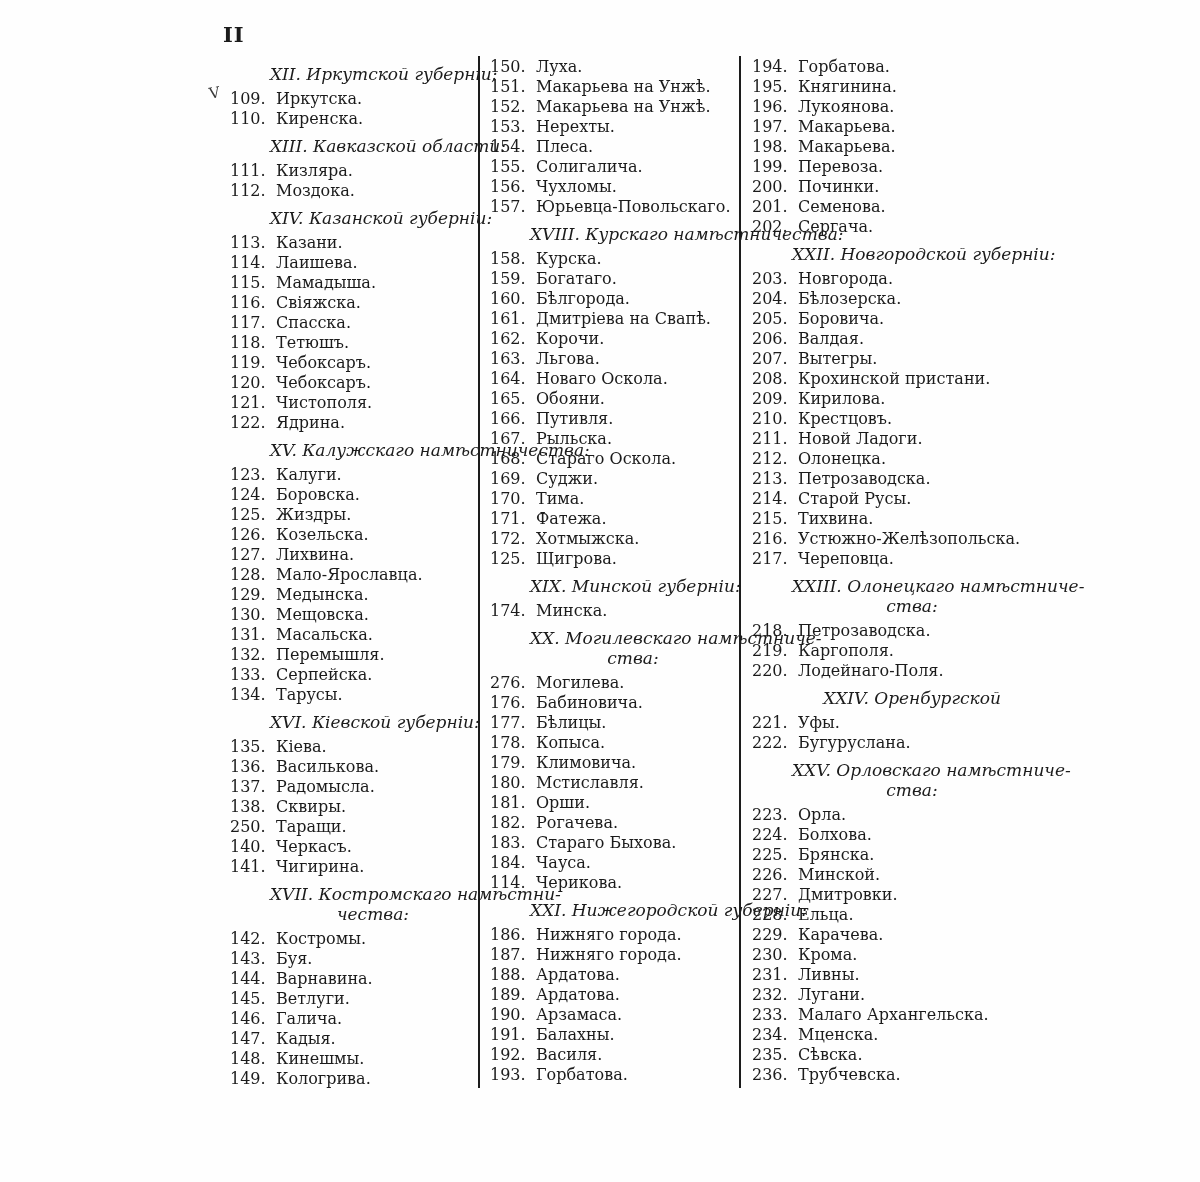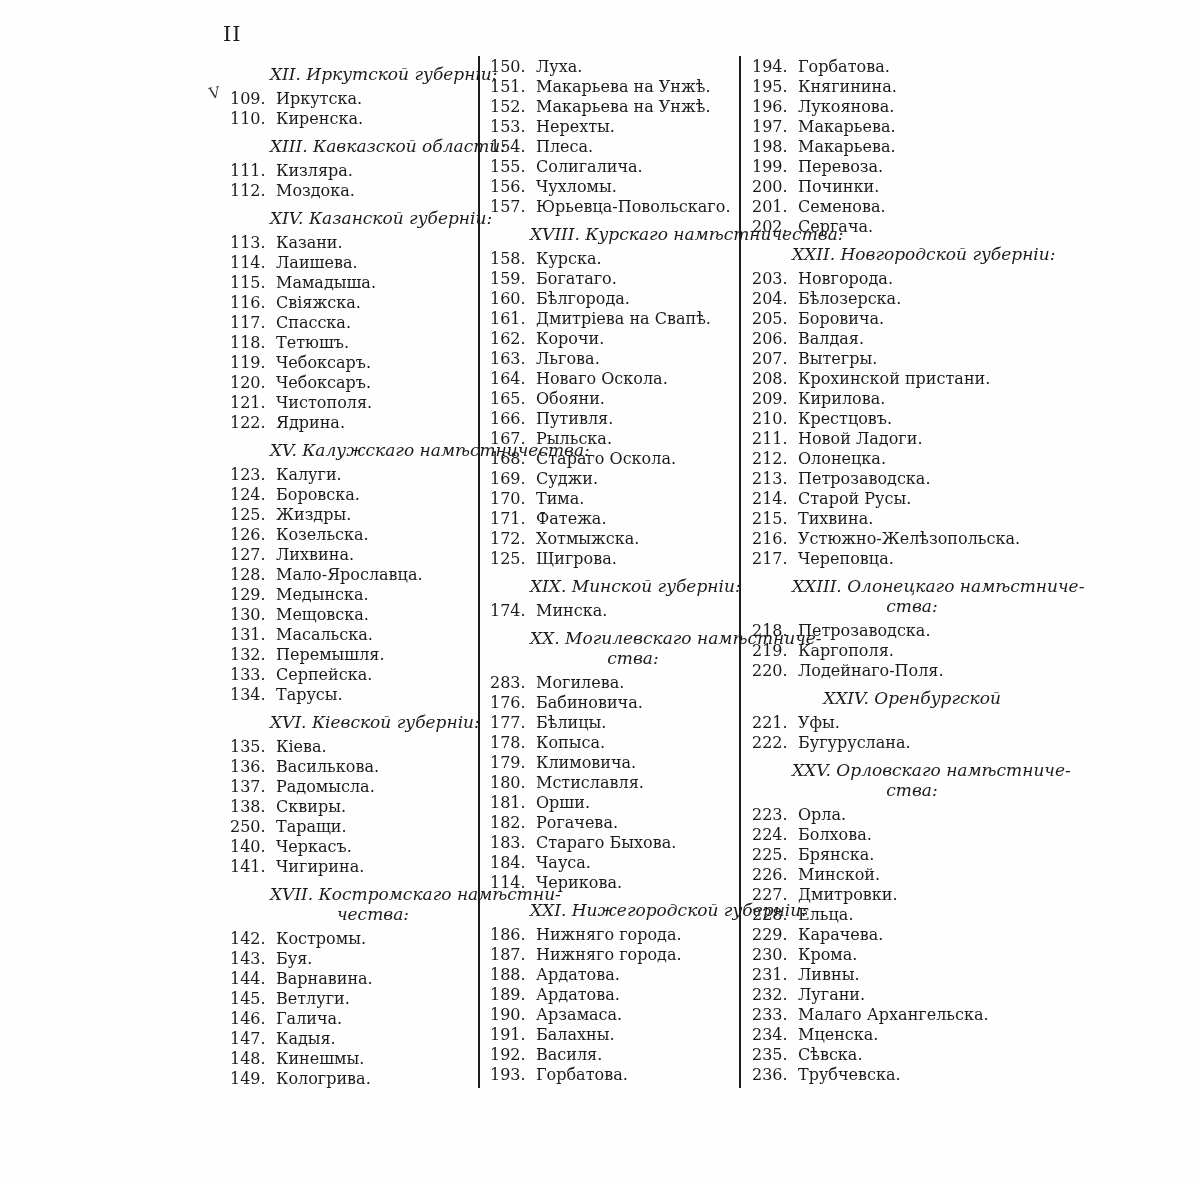--- a/index.html
+++ b/index.html
@@ -9,21 +9,21 @@
     font-family:"DejaVu Serif","Liberation Serif",serif;
     color:#1b1b1b;
     -webkit-font-smoothing:antialiased;
   }
   .page{
     position:relative;width:1200px;height:1182px;
     background:#fefefe;overflow:hidden;
   }
   .page-number{
     position:absolute;left:223px;top:22px;
-    font-size:21px;font-weight:normal;letter-spacing:1px;
+    font-size:21px;font-weight:bold;letter-spacing:1px;
   }
   .margin-mark{
     position:absolute;left:209px;top:84px;
     font-size:15px;color:#3a3a3a;
     transform:rotate(-10deg);
   }
   .col{position:absolute;top:57px;}
   #col-0{left:230px;width:246px;}
   #col-1{left:490px;width:246px;}
   #col-2{left:752px;width:280px;}
@@ -146,21 +146,21 @@
       <div class="entry"><span class="num">172.</span><span class="name">Хотмыжска.</span></div>
       <div class="entry"><span class="num">125.</span><span class="name">Щигрова.</span></div>
       <div class="heading">
         <div class="heading-line">XIX. Минской губерніи:</div>
       </div>
       <div class="entry"><span class="num">174.</span><span class="name">Минска.</span></div>
       <div class="heading">
         <div class="heading-line">XX. Могилевскаго намѣстниче-</div>
         <div class="heading-line">ства:</div>
       </div>
-      <div class="entry"><span class="num">283.</span><span class="name">Могилева.</span></div>
+      <div class="entry"><span class="num">276.</span><span class="name">Могилева.</span></div>
       <div class="entry"><span class="num">176.</span><span class="name">Бабиновича.</span></div>
       <div class="entry"><span class="num">177.</span><span class="name">Бѣлицы.</span></div>
       <div class="entry"><span class="num">178.</span><span class="name">Копыса.</span></div>
       <div class="entry"><span class="num">179.</span><span class="name">Климовича.</span></div>
       <div class="entry"><span class="num">180.</span><span class="name">Мстиславля.</span></div>
       <div class="entry"><span class="num">181.</span><span class="name">Орши.</span></div>
       <div class="entry"><span class="num">182.</span><span class="name">Рогачева.</span></div>
       <div class="entry"><span class="num">183.</span><span class="name">Стараго Быхова.</span></div>
       <div class="entry"><span class="num">184.</span><span class="name">Чауса.</span></div>
       <div class="entry"><span class="num">114.</span><span class="name">Черикова.</span></div>

